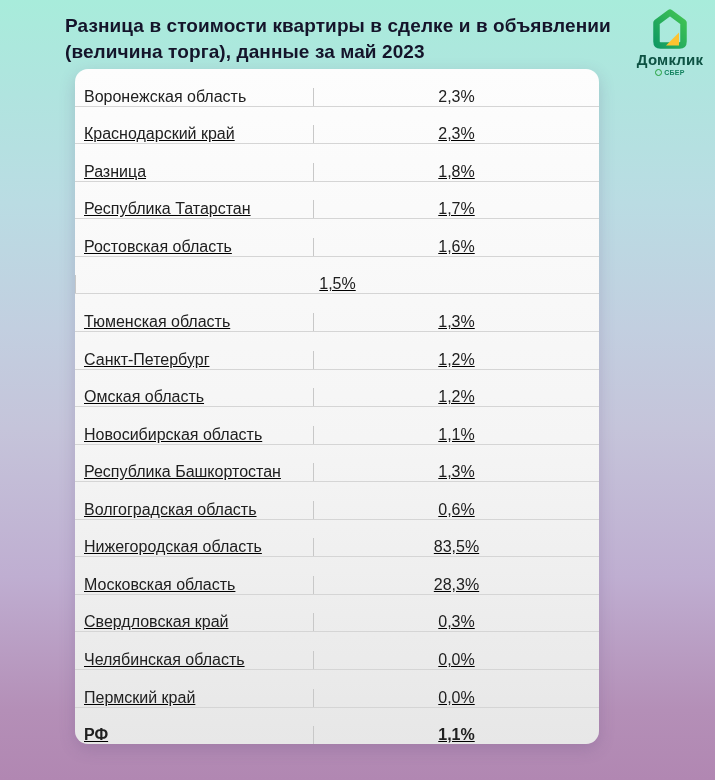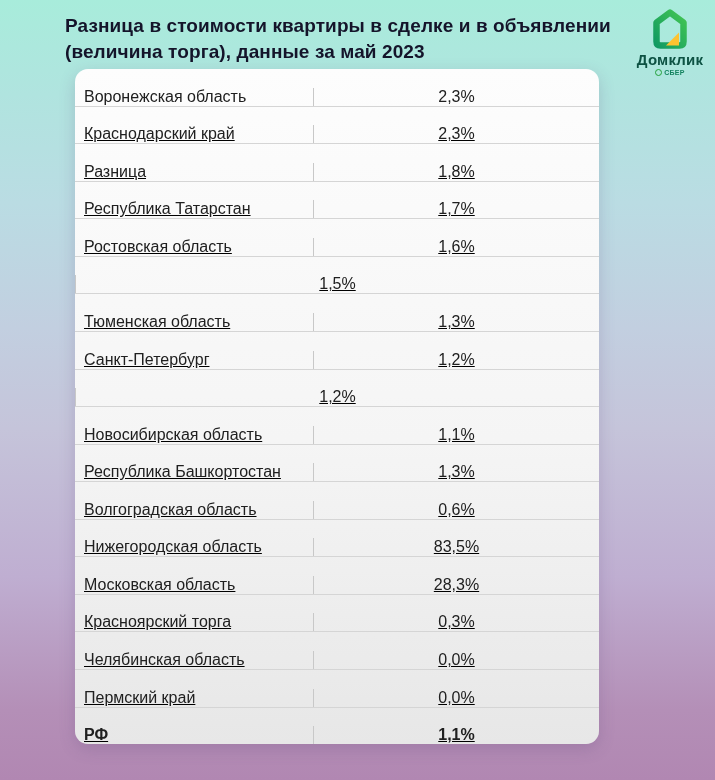--- a/index.html
+++ b/index.html
@@ -100,20 +100,21 @@
     </div>
       <div class="row">
       <div class="cell region">Тюменская область</div>
       <div class="cell value">1,3%</div>
     </div>
       <div class="row">
       <div class="cell region">Санкт-Петербург</div>
       <div class="cell value">1,2%</div>
     </div>
       <div class="row">
+      <div class="cell region">Омская область</div>
       <div class="cell value">1,2%</div>
     </div>
       <div class="row">
       <div class="cell region">Новосибирская область</div>
       <div class="cell value">1,1%</div>
     </div>
       <div class="row">
       <div class="cell region">Республика Башкортостан</div>
       <div class="cell value">1,3%</div>
     </div>
@@ -123,21 +124,21 @@
     </div>
       <div class="row">
       <div class="cell region">Нижегородская область</div>
       <div class="cell value">83,5%</div>
     </div>
       <div class="row">
       <div class="cell region">Московская область</div>
       <div class="cell value">28,3%</div>
     </div>
       <div class="row">
-      <div class="cell region">Красноярский торга</div>
+      <div class="cell region">Свердловская край</div>
       <div class="cell value">0,3%</div>
     </div>
       <div class="row">
       <div class="cell region">Челябинская область</div>
       <div class="cell value">0,0%</div>
     </div>
       <div class="row">
       <div class="cell region">Пермский край</div>
       <div class="cell value">0,0%</div>
     </div>

